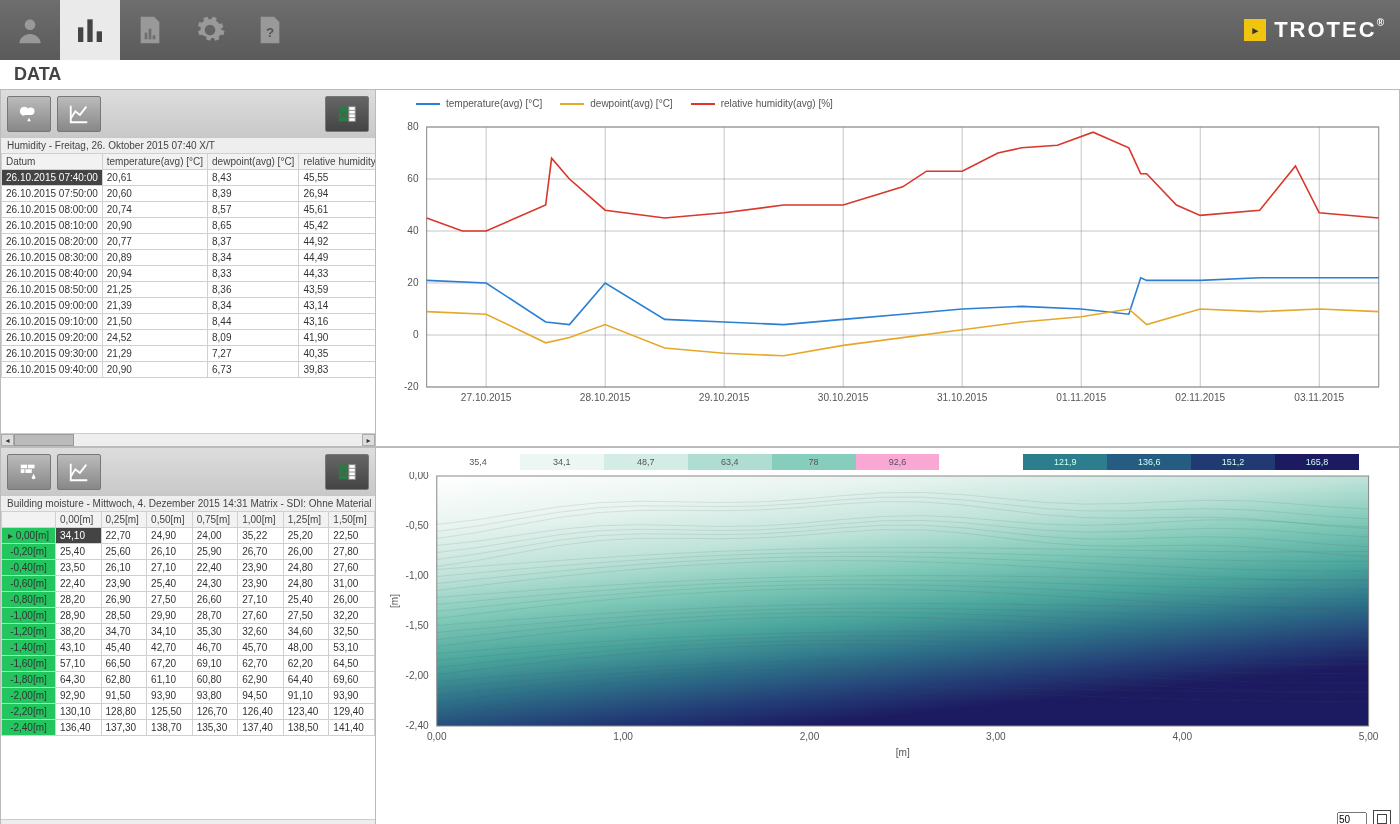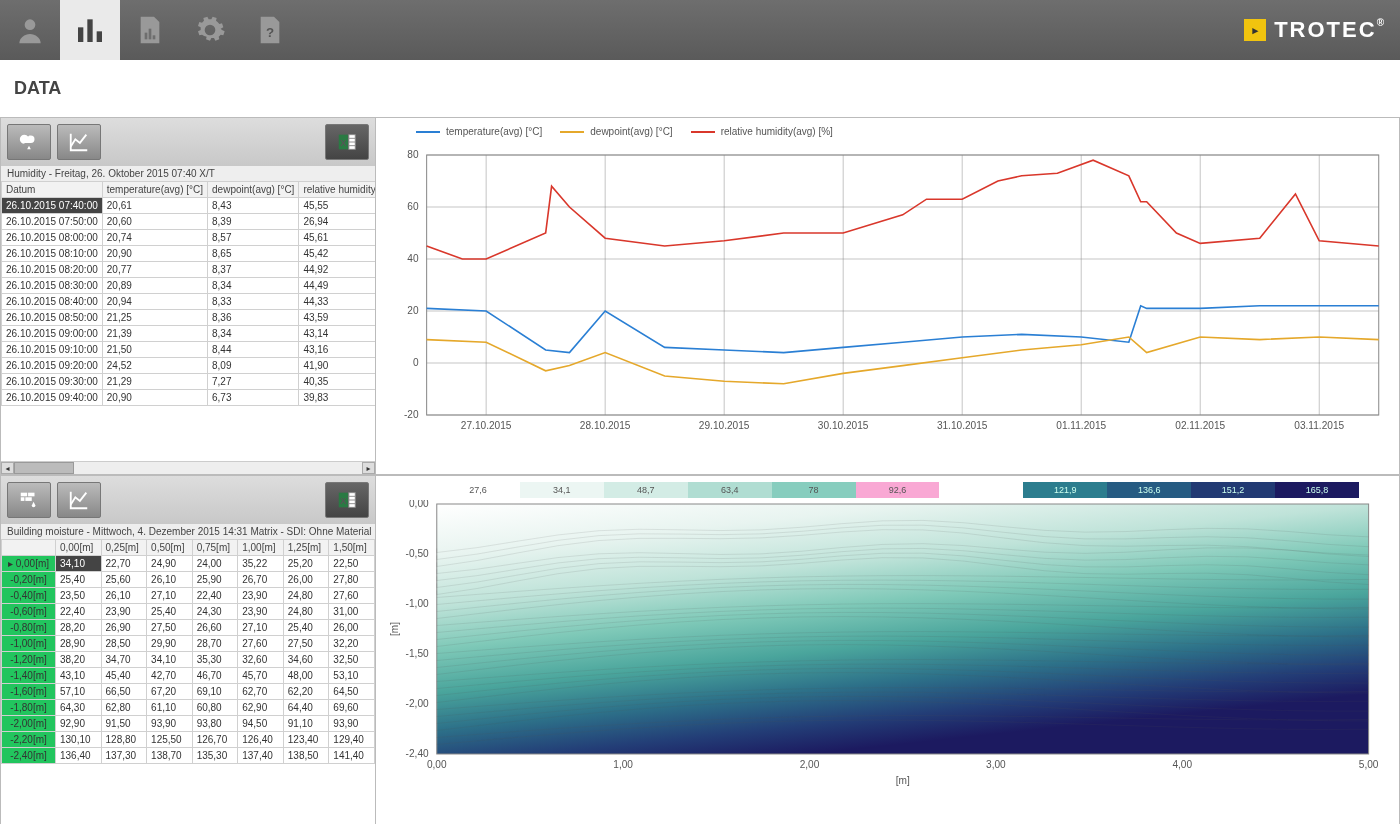--- a/index.html
+++ b/index.html
@@ -10,21 +10,21 @@
 .tool-tabs { display:flex; height:100%; }
 .tool-tabs .tab { width:60px; height:60px; display:flex; align-items:center; justify-content:center; cursor:pointer; }
 .tool-tabs .tab.active { background:#eaeaea; }
 .tab svg { width:32px; height:32px; fill:#999; }
 .tab.active svg { fill:#444; }
 .brand { margin-left:auto; margin-right:14px; display:flex; align-items:center; gap:8px; }
 .brand-arrow { width:22px; height:22px; background:#f1c40f; display:flex; align-items:center; justify-content:center; color:#333; font-weight:bold; }
 .brand-text { color:#fff; font-size:22px; font-weight:700; letter-spacing:2px; }
 .brand-text .reg { font-size:10px; vertical-align:top; }
 
-.page-title { font-size:18px; font-weight:700; color:#444; padding:18px 14px; }
+.page-title { font-size:18px; font-weight:700; color:#444; padding:4px 14px; }
 
 
 .content { display:flex; flex-direction:column; height:744px; }
 .row { display:flex; }
 .row.top { height:358px; }
 .row.bottom { flex:1; }
 
 .panel-left { width:376px; border:1px solid #bbb; display:flex; flex-direction:column; background:#fff; }
 .panel-right { flex:1; border:1px solid #bbb; border-left:none; background:#fff; position:relative; }
 
@@ -476,21 +476,21 @@
             </tbody>
         </table>
       </div>
       <div class="hscroll">
         
       </div>
     </div>
 
     <div class="panel-right">
       <div class="colorbar" id="colorbar">
-          <div style="background: rgb(255, 255, 255); color: rgb(85, 85, 85);">27,6</div>
+          <div style="background: rgb(255, 255, 255); color: rgb(85, 85, 85);">35,4</div>
           <div style="background: rgb(236, 246, 243); color: rgb(85, 85, 85);">34,1</div>
           <div style="background: rgb(211, 236, 229); color: rgb(85, 85, 85);">48,7</div>
           <div style="background: rgb(176, 221, 210); color: rgb(85, 85, 85);">63,4</div>
           <div style="background: rgb(135, 205, 190); color: rgb(85, 85, 85);">78</div>
           <div style="background: #f9a8d4; color: rgb(85, 85, 85);">92,6</div>
           <div style="background: #fca5a5; color: rgb(85, 85, 85); margin-top: 44px;">107,3</div>
           <div style="background: rgb(44, 125, 142); color: rgb(204, 255, 238);">121,9</div>
           <div style="background: rgb(38, 91, 130); color: rgb(204, 255, 238);">136,6</div>
           <div style="background: rgb(34, 58, 115); color: rgb(204, 255, 238);">151,2</div>
           <div style="background: rgb(28, 26, 96); color: rgb(204, 255, 238);">165,8</div>

